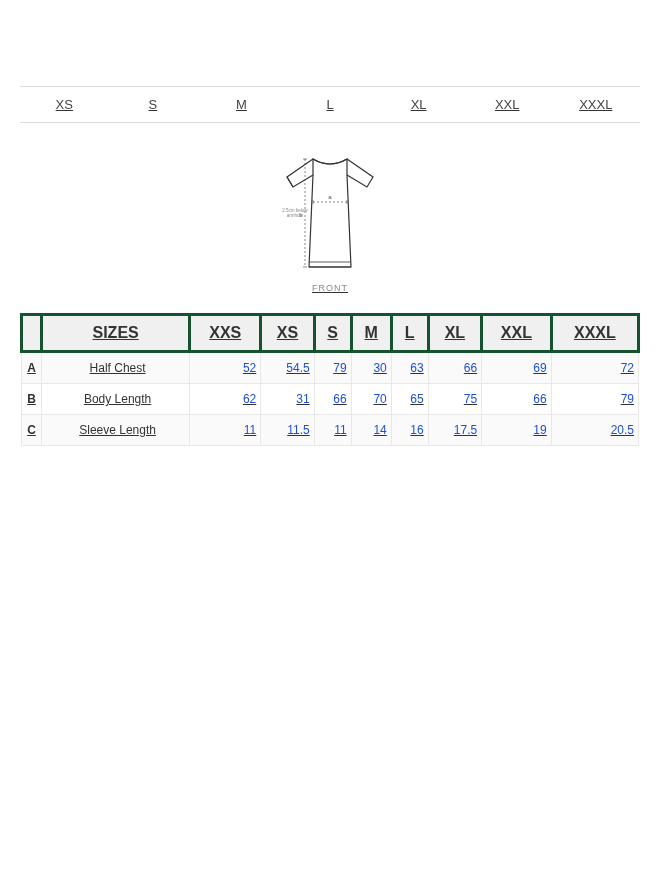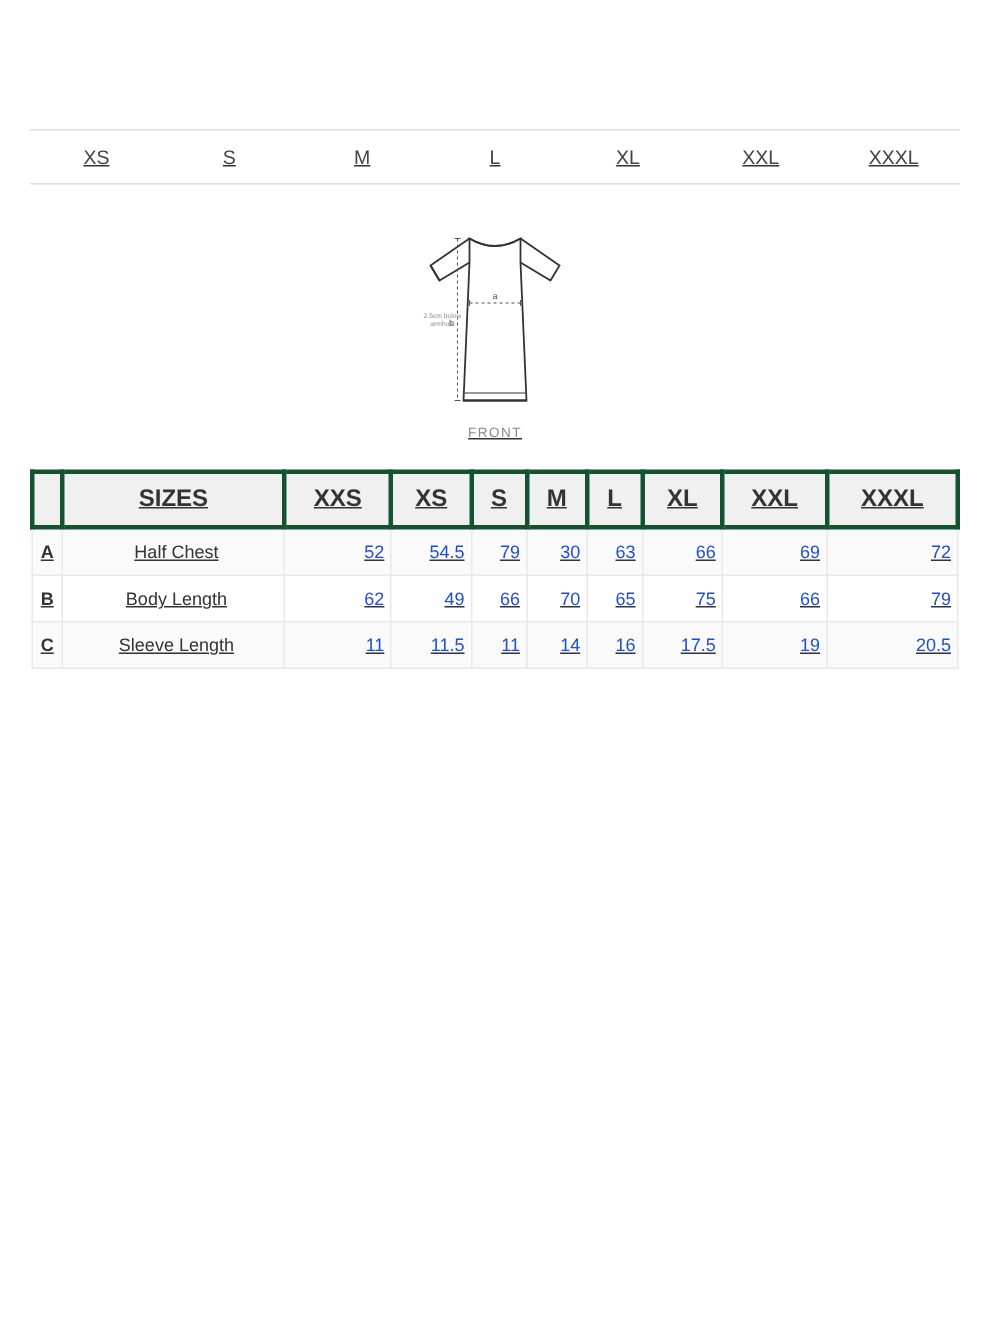--- a/index.html
+++ b/index.html
@@ -218,21 +218,21 @@
           <td>30</td>
           <td>63</td>
           <td>66</td>
           <td>69</td>
           <td>72</td>
         </tr>
         <tr>
           <td class="row-label">B</td>
           <td class="measurement-name">Body Length</td>
           <td>62</td>
-          <td>49</td>
+          <td>31</td>
           <td>66</td>
           <td>70</td>
           <td>65</td>
           <td>75</td>
           <td>66</td>
           <td>79</td>
         </tr>
         <tr>
           <td class="row-label">C</td>
           <td class="measurement-name">Sleeve Length</td>

